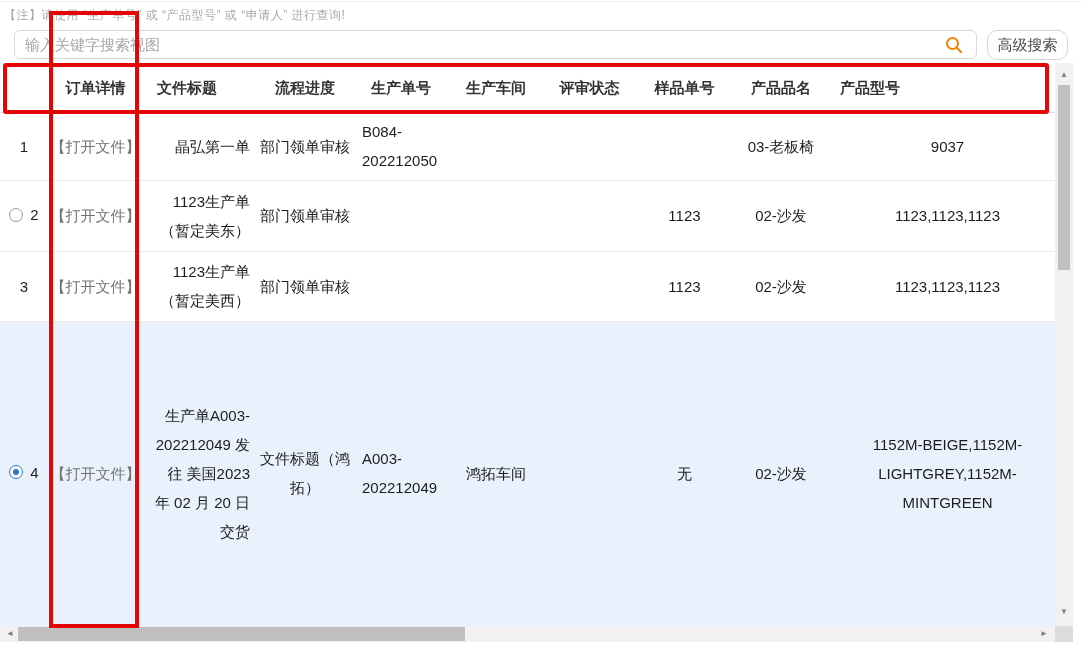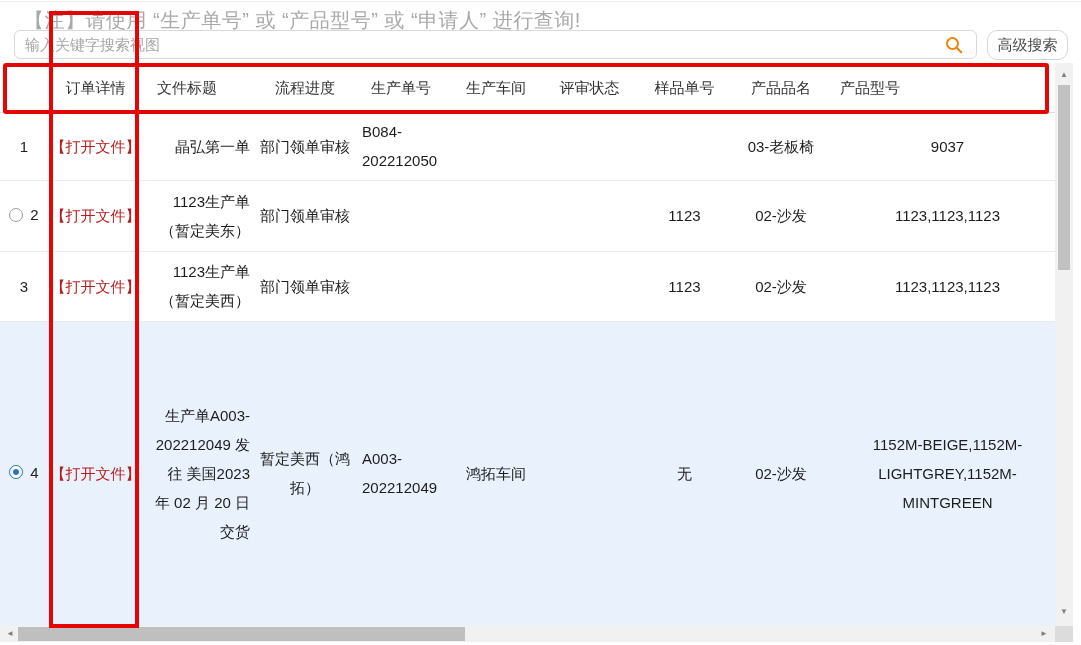--- a/index.html
+++ b/index.html
@@ -5,21 +5,21 @@
   html,body{margin:0;padding:0;}
   body{
     width:1081px;height:645px;position:relative;overflow:hidden;
     background:#ffffff;
     font-family:"Liberation Sans","DejaVu Sans",sans-serif;
     -webkit-font-smoothing:antialiased;
   }
   .top-edge{position:absolute;left:0;top:1px;width:1081px;height:1px;background:#ededed;}
 
   
-  .note{position:absolute;left:24px;top:7px;font-size:20px;color:#a9a9a9;letter-spacing:.5px;}
+  .note{position:absolute;left:4px;top:7px;font-size:12px;color:#a9a9a9;letter-spacing:.5px;}
 
   
   .search-row{position:absolute;left:14px;top:30px;width:1054px;height:30px;}
   .search-input{
     position:absolute;left:0;top:0;width:963px;height:29px;box-sizing:border-box;
     border:1px solid #d9d9d9;border-radius:6px;padding:0 52px 0 10px;
     font-size:15px;color:#333;font-family:inherit;outline:none;background:#fff;
   }
   .search-input::placeholder{color:#a6a6a6;}
   .search-icon{position:absolute;left:930px;top:5px;width:20px;height:20px;cursor:pointer;}
@@ -30,21 +30,21 @@
   }
 
   
   .table-wrap{position:absolute;left:0;top:66px;width:1055px;}
   table{border-collapse:collapse;table-layout:fixed;width:1055px;}
   col.c0{width:48px}col.c1{width:95px}col.c2{width:115px}col.c3{width:94px}
   col.c4{width:98px}col.c5{width:92px}col.c6{width:95px}col.c7{width:95px}
   col.c8{width:98px}col.c9{width:225px}
   thead tr{height:46px;}
   th{
-    font-size:15px;font-weight:normal;color:#333;text-align:center;
+    font-size:15px;font-weight:bold;color:#333;text-align:center;
     border-bottom:1px solid #dcdcdc;padding:0;
   }
   th.c2{text-align:left;padding-left:14px;}
   th.c9{text-align:left;padding-left:10px;}
   tbody td{
     border-bottom:1px solid #ebebeb;font-size:15px;color:#1d1d1d;
     text-align:center;vertical-align:middle;line-height:29px;padding:0;
     word-wrap:break-word;overflow-wrap:break-word;
   }
   tbody tr:nth-child(1){height:68px;}
@@ -59,21 +59,21 @@
   .idx{color:#222;}
   .radio{
     width:14px;height:14px;border:1px solid #9c9c9c;border-radius:50%;
     background:#fff;display:inline-block;position:relative;box-sizing:border-box;cursor:pointer;
   }
   .radio.on{border-color:#2e74c0;}
   .radio.on::after{
     content:'';position:absolute;left:3px;top:3px;width:6px;height:6px;
     border-radius:50%;background:#2e74c0;
   }
-  .openlink{color:#b91c1c;cursor:pointer;text-decoration:none;margin-top:40px;}
+  .openlink{color:#737373;cursor:pointer;text-decoration:none;margin-top:40px;}
 
   
   .red-box-header{
     position:absolute;left:3px;top:63px;width:1046px;height:51px;box-sizing:border-box;
     border:4px solid #e60505;border-radius:3px;z-index:20;pointer-events:none;
   }
   .red-box-column{
     position:absolute;left:49px;top:11px;width:90px;height:617px;box-sizing:border-box;
     border:4px solid #e60505;z-index:20;pointer-events:none;
   }
@@ -181,21 +181,21 @@
           <td class="c8">02-沙发</td>
           <td class="c9">1123,1123,1123</td>
         </tr>
         <tr class="selected">
           <td class="c0"><span class="idxwrap">
               <span class="radio on"></span>
               <span class="idx">4</span>
             </span></td>
           <td class="c1"><a class="openlink">【打开文件】</a></td>
           <td class="c2">生产单A003-202212049 发往 美国2023 年 02 月 20 日 交货</td>
-          <td class="c3">暂定美西（鸿拓）</td>
+          <td class="c3">文件标题（鸿拓）</td>
           <td class="c4">A003-202212049</td>
           <td class="c5">鸿拓车间</td>
           <td class="c6"></td>
           <td class="c7">无</td>
           <td class="c8">02-沙发</td>
           <td class="c9">1152M-BEIGE,1152M-LIGHTGREY,1152M-MINTGREEN</td>
         </tr>
       </tbody>
   </table>
 </div>

